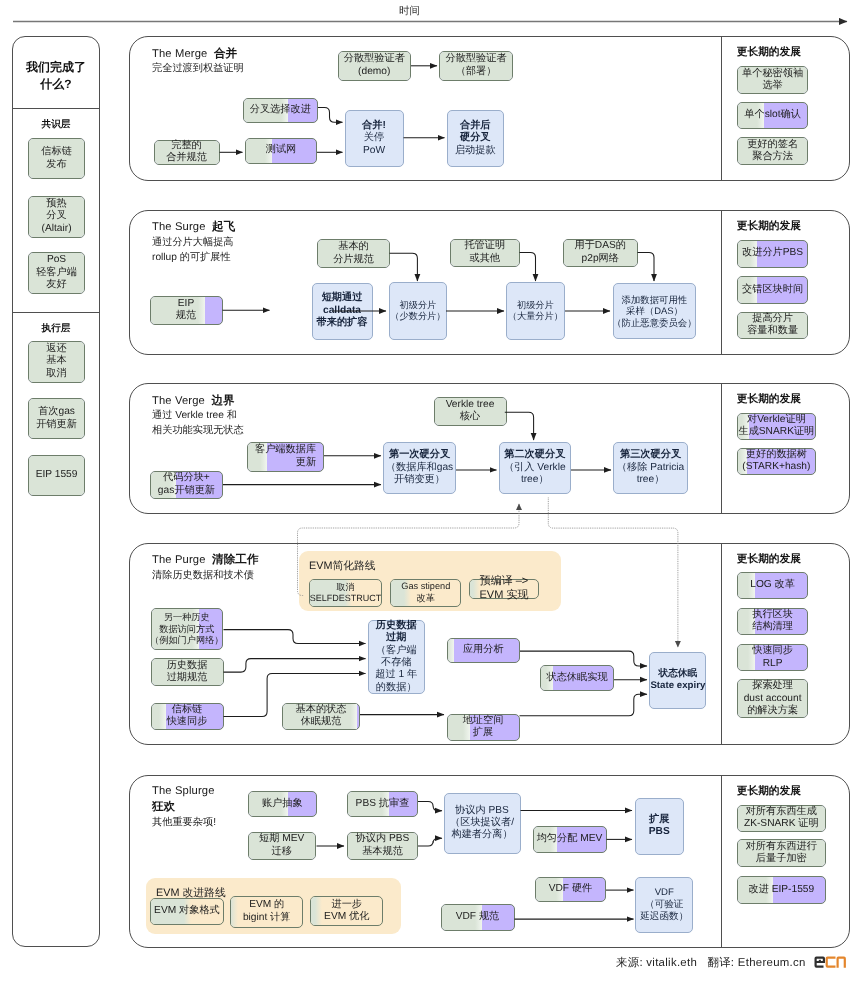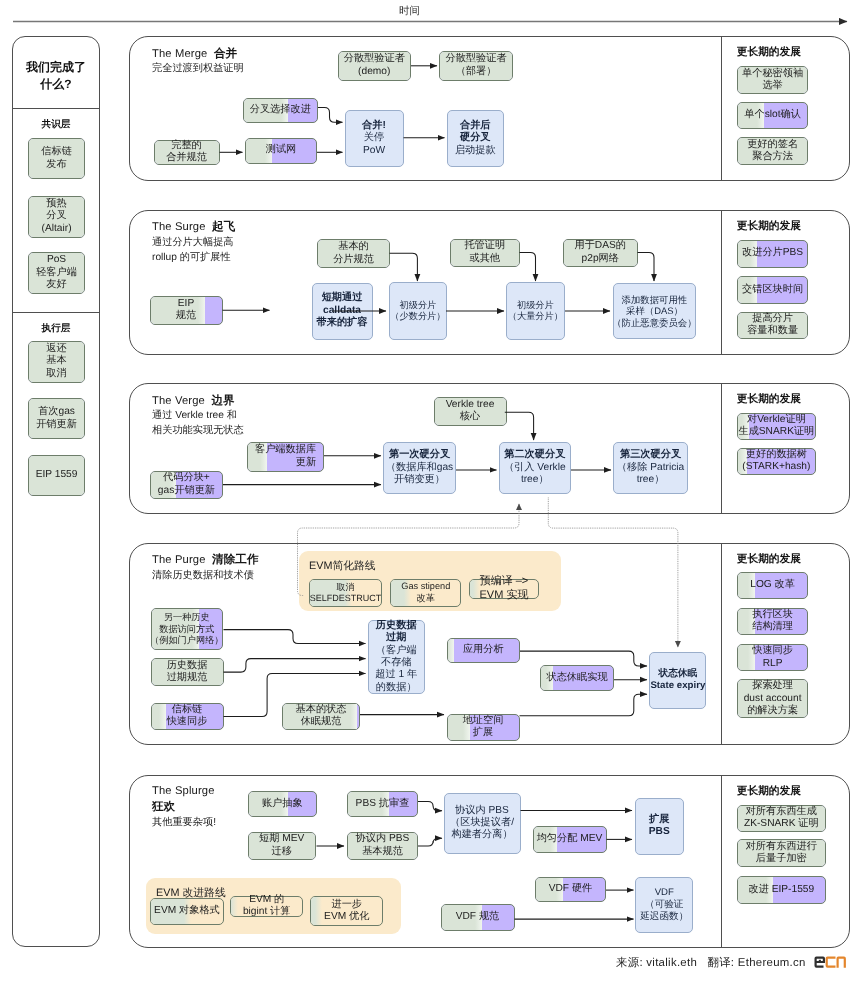--- a/index.html
+++ b/index.html
@@ -368,21 +368,21 @@
 后量子加密</span>
     </div>
     <div class="node green" style="--g: 40%; left: 736.8px; top: 876px; width: 89px; height: 28px;">
       <span>改进 EIP-1559</span>
     </div>
     <div class="evmpanel" style="left: 145.6px; top: 878.1px; width: 255.9px; height: 56.2px;"></div>
     <div class="evmtitle" style="left: 156.1px; top: 887.1px;">EVM 改进路线</div>
     <div class="node green tan" style="--g: 55%; left: 150.3px; top: 897.6px; width: 73.3px; height: 27.5px;">
       <span>EVM 对象格式</span>
     </div>
-    <div class="node green tan" style="--g: 10%; left: 229.9px; top: 895.7px; width: 73.6px; height: 21px;">
+    <div class="node green tan" style="--g: 10%; left: 229.9px; top: 895.7px; width: 73.6px; height: 32px;">
       <span>EVM 的
 bigint 计算</span>
     </div>
     <div class="node green tan" style="--g: 15%; left: 310.1px; top: 895.7px; width: 73.3px; height: 30.6px;">
       <span>进一步
 EVM 优化</span>
     </div>
     <div class="node green" style="--g: 59%; left: 248px; top: 790.5px; width: 68.5px; height: 26.5px;">
       <span>账户抽象</span>
     </div>

